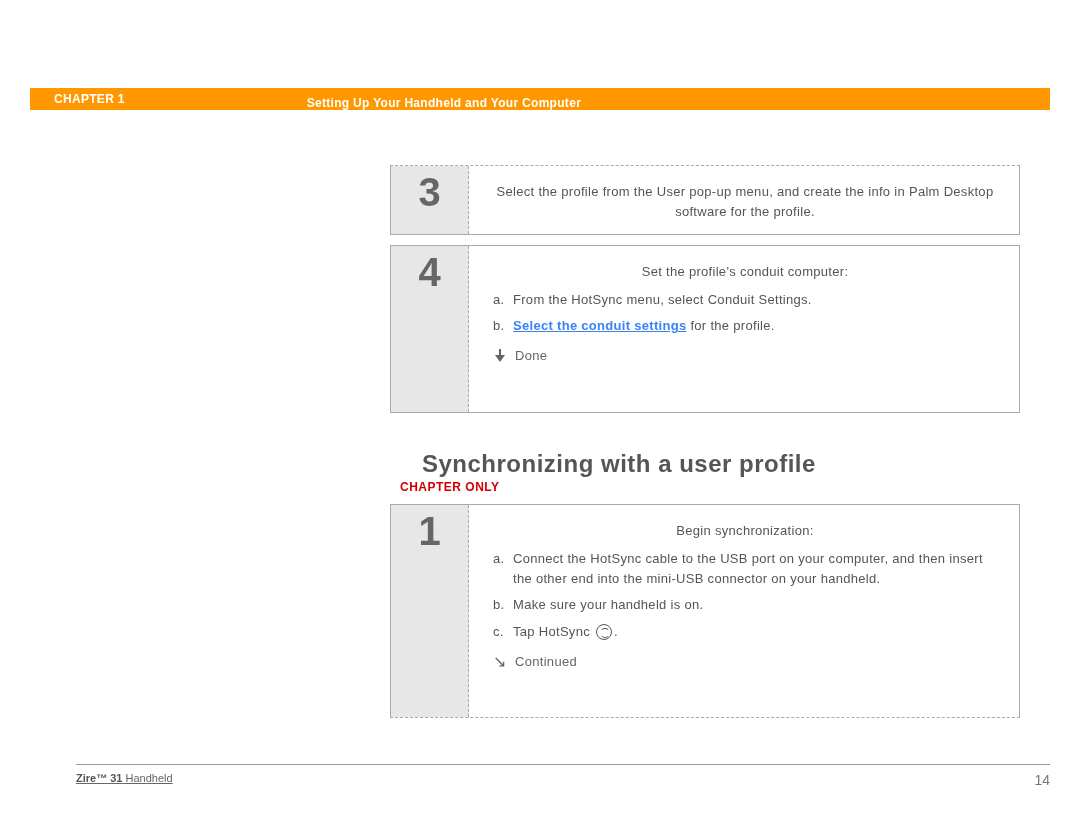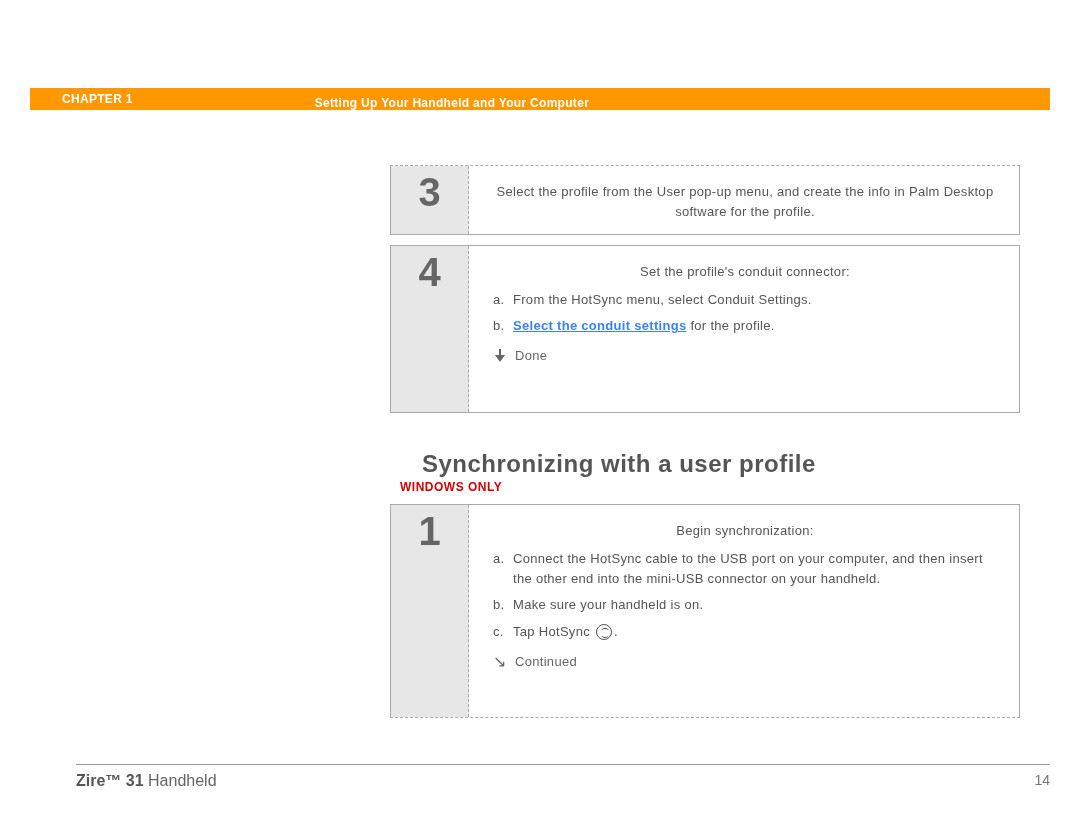--- a/index.html
+++ b/index.html
@@ -19,21 +19,21 @@
     height: 22px;
     background: #ff9800;
     display: flex;
     align-items: center;
     color: #fff;
     font-size: 12px;
     font-weight: bold;
     letter-spacing: 0.3px;
   }
   .header-left {
-    padding-left: 32px;
+    padding-left: 24px;
   }
   .header-right {
     padding-left: 182px;
     margin-top: 8px;
   }
   .step-box {
     position: absolute;
     border: 1px solid #aaa;
     background: #fff;
     display: flex;
@@ -145,22 +145,23 @@
   .footer-rule {
     position: absolute;
     left: 76px; right: 30px;
     top: 764px;
     height: 1px;
     background: #999;
   }
   .footer-left {
     position: absolute;
     left: 76px; top: 772px;
-    font-size: 16px;
-    color: #666;
+    font-size: 11px;
+    color: #666;
+    text-decoration: underline;
   }
   .footer-left b { color: #555; }
   .footer-right {
     position: absolute;
     right: 30px; top: 772px;
     font-size: 14px;
     color: #777;
   }
   
   .dashed-bottom { border-bottom-style: dashed; }
@@ -181,40 +182,40 @@
   <div class="step-content">
     <p>Select the profile from the User pop-up menu, and create the info in Palm Desktop software for the profile.</p>
   </div>
 </div>
 
 <div class="step-box" style="top:245px; left:390px; width:630px; height:168px;">
   <div class="step-num-col">
     <span class="step-num">4</span>
   </div>
   <div class="step-content">
-    <p>Set the profile's conduit connector:</p>
+    <p>Set the profile's conduit computer:</p>
     <div class="sub-item">
       <span class="letter">a.</span>
       <span class="text">From the HotSync menu, select Conduit Settings.</span>
     </div>
     <div class="sub-item">
       <span class="letter">b.</span>
       <span class="text">
         <span class="link">Select the conduit settings</span><span> for the profile.</span>
       </span>
     </div>
     <div class="done-row">
       <span class="arrow-down-icon"></span>
       <span>Done</span>
     </div>
   </div>
 </div>
 
 <div class="section-heading" style="top:450px;">Synchronizing with a user profile</div>
-<div class="sub-tag" style="top:480px;">WINDOWS ONLY</div>
+<div class="sub-tag" style="top:480px;">CHAPTER ONLY</div>
 
 <div class="step-box dashed-bottom" style="top:504px; left:390px; width:630px; height:214px;">
   <div class="step-num-col">
     <span class="step-num">1</span>
   </div>
   <div class="step-content">
     <p>Begin synchronization:</p>
     <div class="sub-item">
       <span class="letter">a.</span>
       <span class="text">Connect the HotSync cable to the USB port on your computer, and then insert the other end into the mini-USB connector on your handheld.</span>

